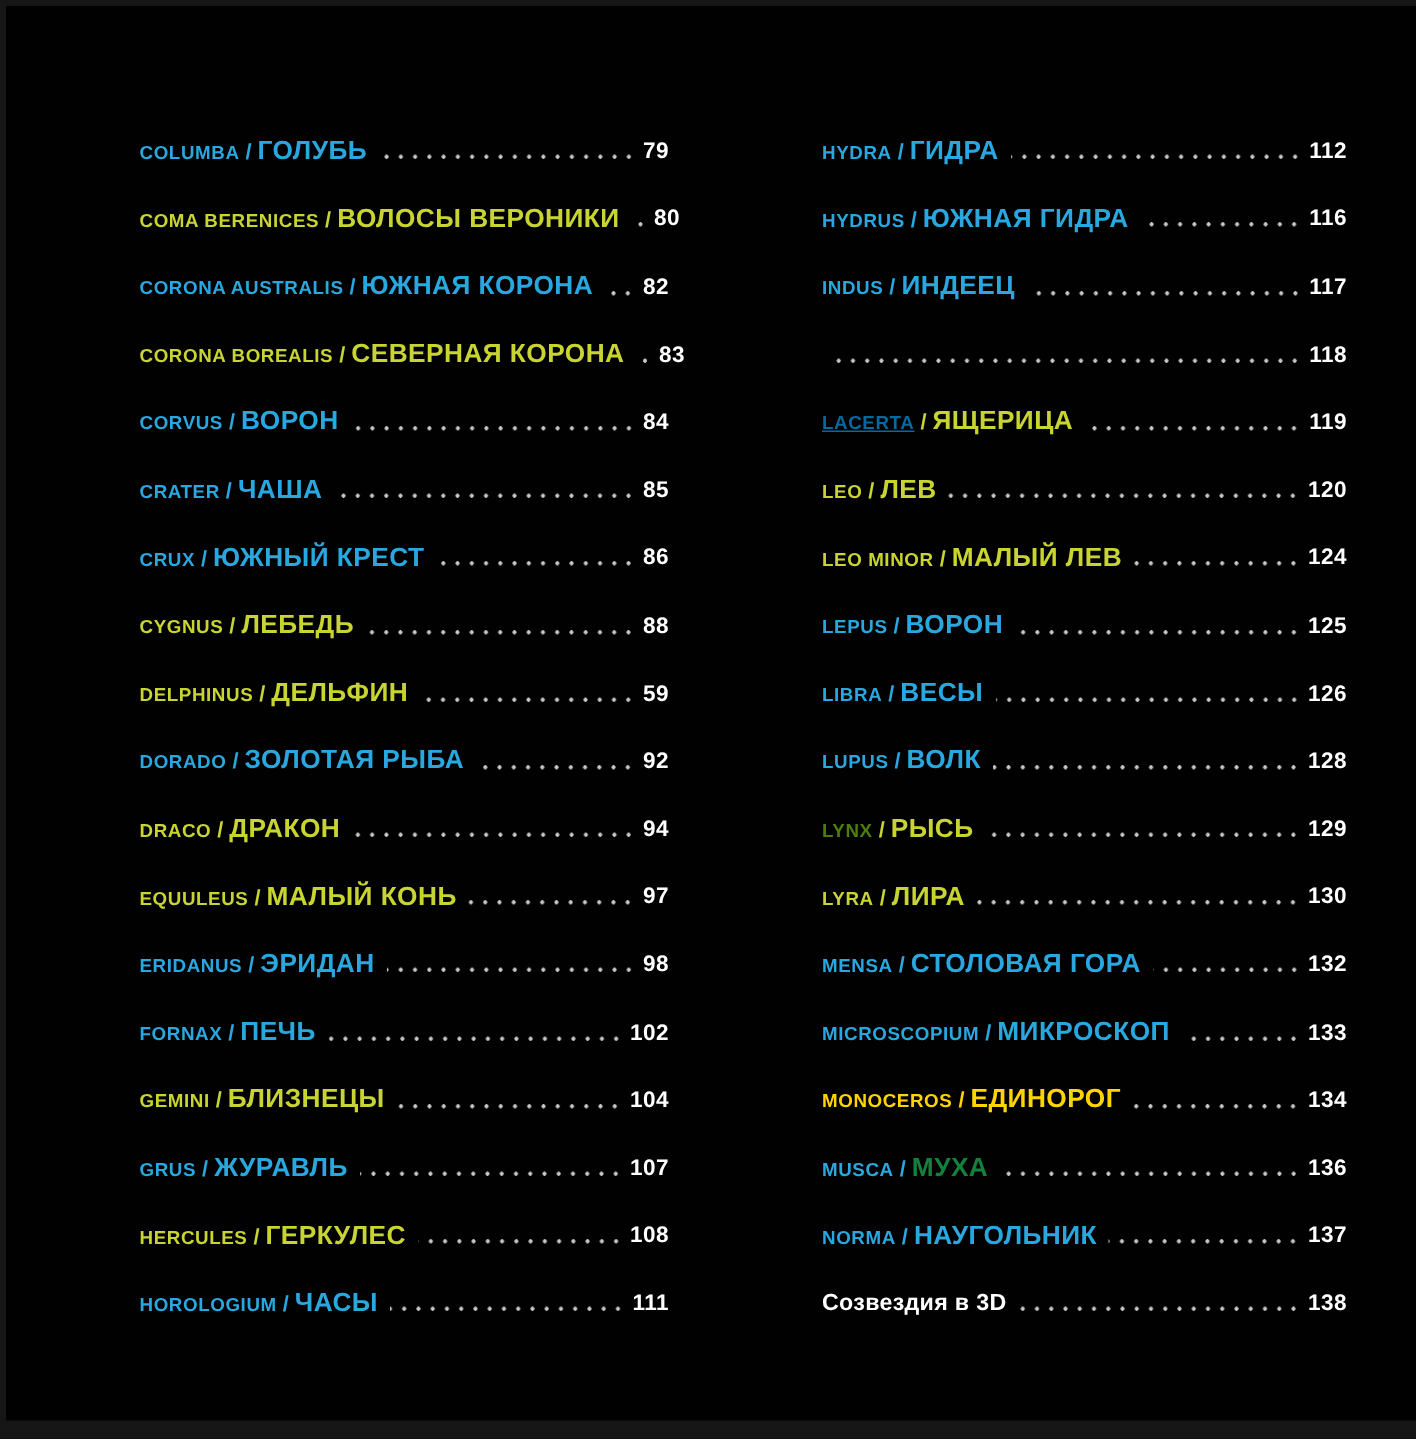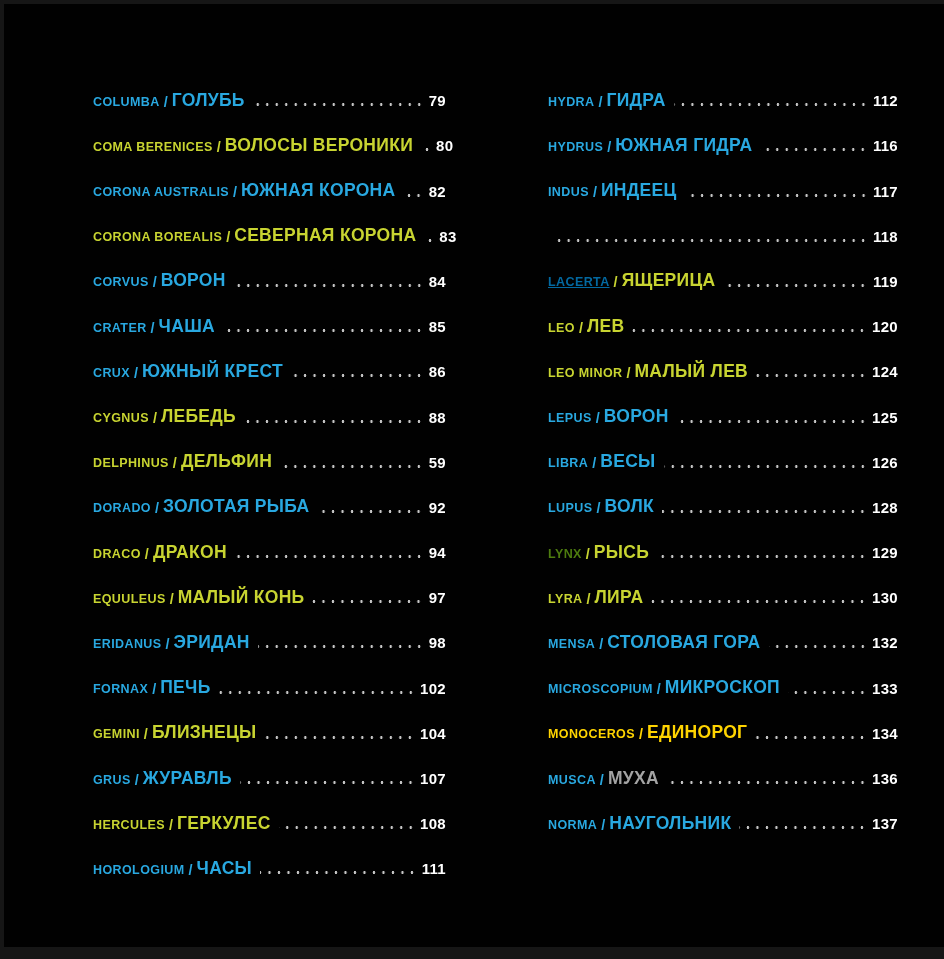--- a/index.html
+++ b/index.html
@@ -297,26 +297,31 @@
         <div class="row">
           <span class="latin" style="color: rgb(255, 212, 0);">MONOCEROS</span>
           <span class="sep" style="color: rgb(255, 212, 0);">/</span>
           <span class="rus" style="color: rgb(255, 212, 0);">ЕДИНОРОГ</span>
           <span class="leader"></span>
           <span class="pagenum" style="color: rgb(255, 255, 255);">134</span>
         </div>
         <div class="row">
           <span class="latin" style="color: rgb(41, 168, 224);">MUSCA</span>
           <span class="sep" style="color: rgb(41, 168, 224);">/</span>
-          <span class="rus" style="color: #a3a3a3;">МУХА</span>
+          <span class="rus" style="color: #15803d;">МУХА</span>
           <span class="leader"></span>
           <span class="pagenum" style="color: rgb(255, 255, 255);">136</span>
         </div>
         <div class="row">
           <span class="latin" style="color: rgb(41, 168, 224); margin-top: 44px;">NORMA</span>
           <span class="sep" style="color: rgb(41, 168, 224);">/</span>
           <span class="rus" style="color: rgb(41, 168, 224);">НАУГОЛЬНИК</span>
           <span class="leader"></span>
           <span class="pagenum" style="color: rgb(255, 255, 255);">137</span>
+        </div>
+        <div class="row">
+          <span class="section-label" style="color: rgb(255, 255, 255);">Созвездия в 3D</span>
+          <span class="leader"></span>
+          <span class="pagenum" style="color: rgb(255, 255, 255);">138</span>
         </div>
       </div>
   </div>
 </div>
 
 </body></html>

